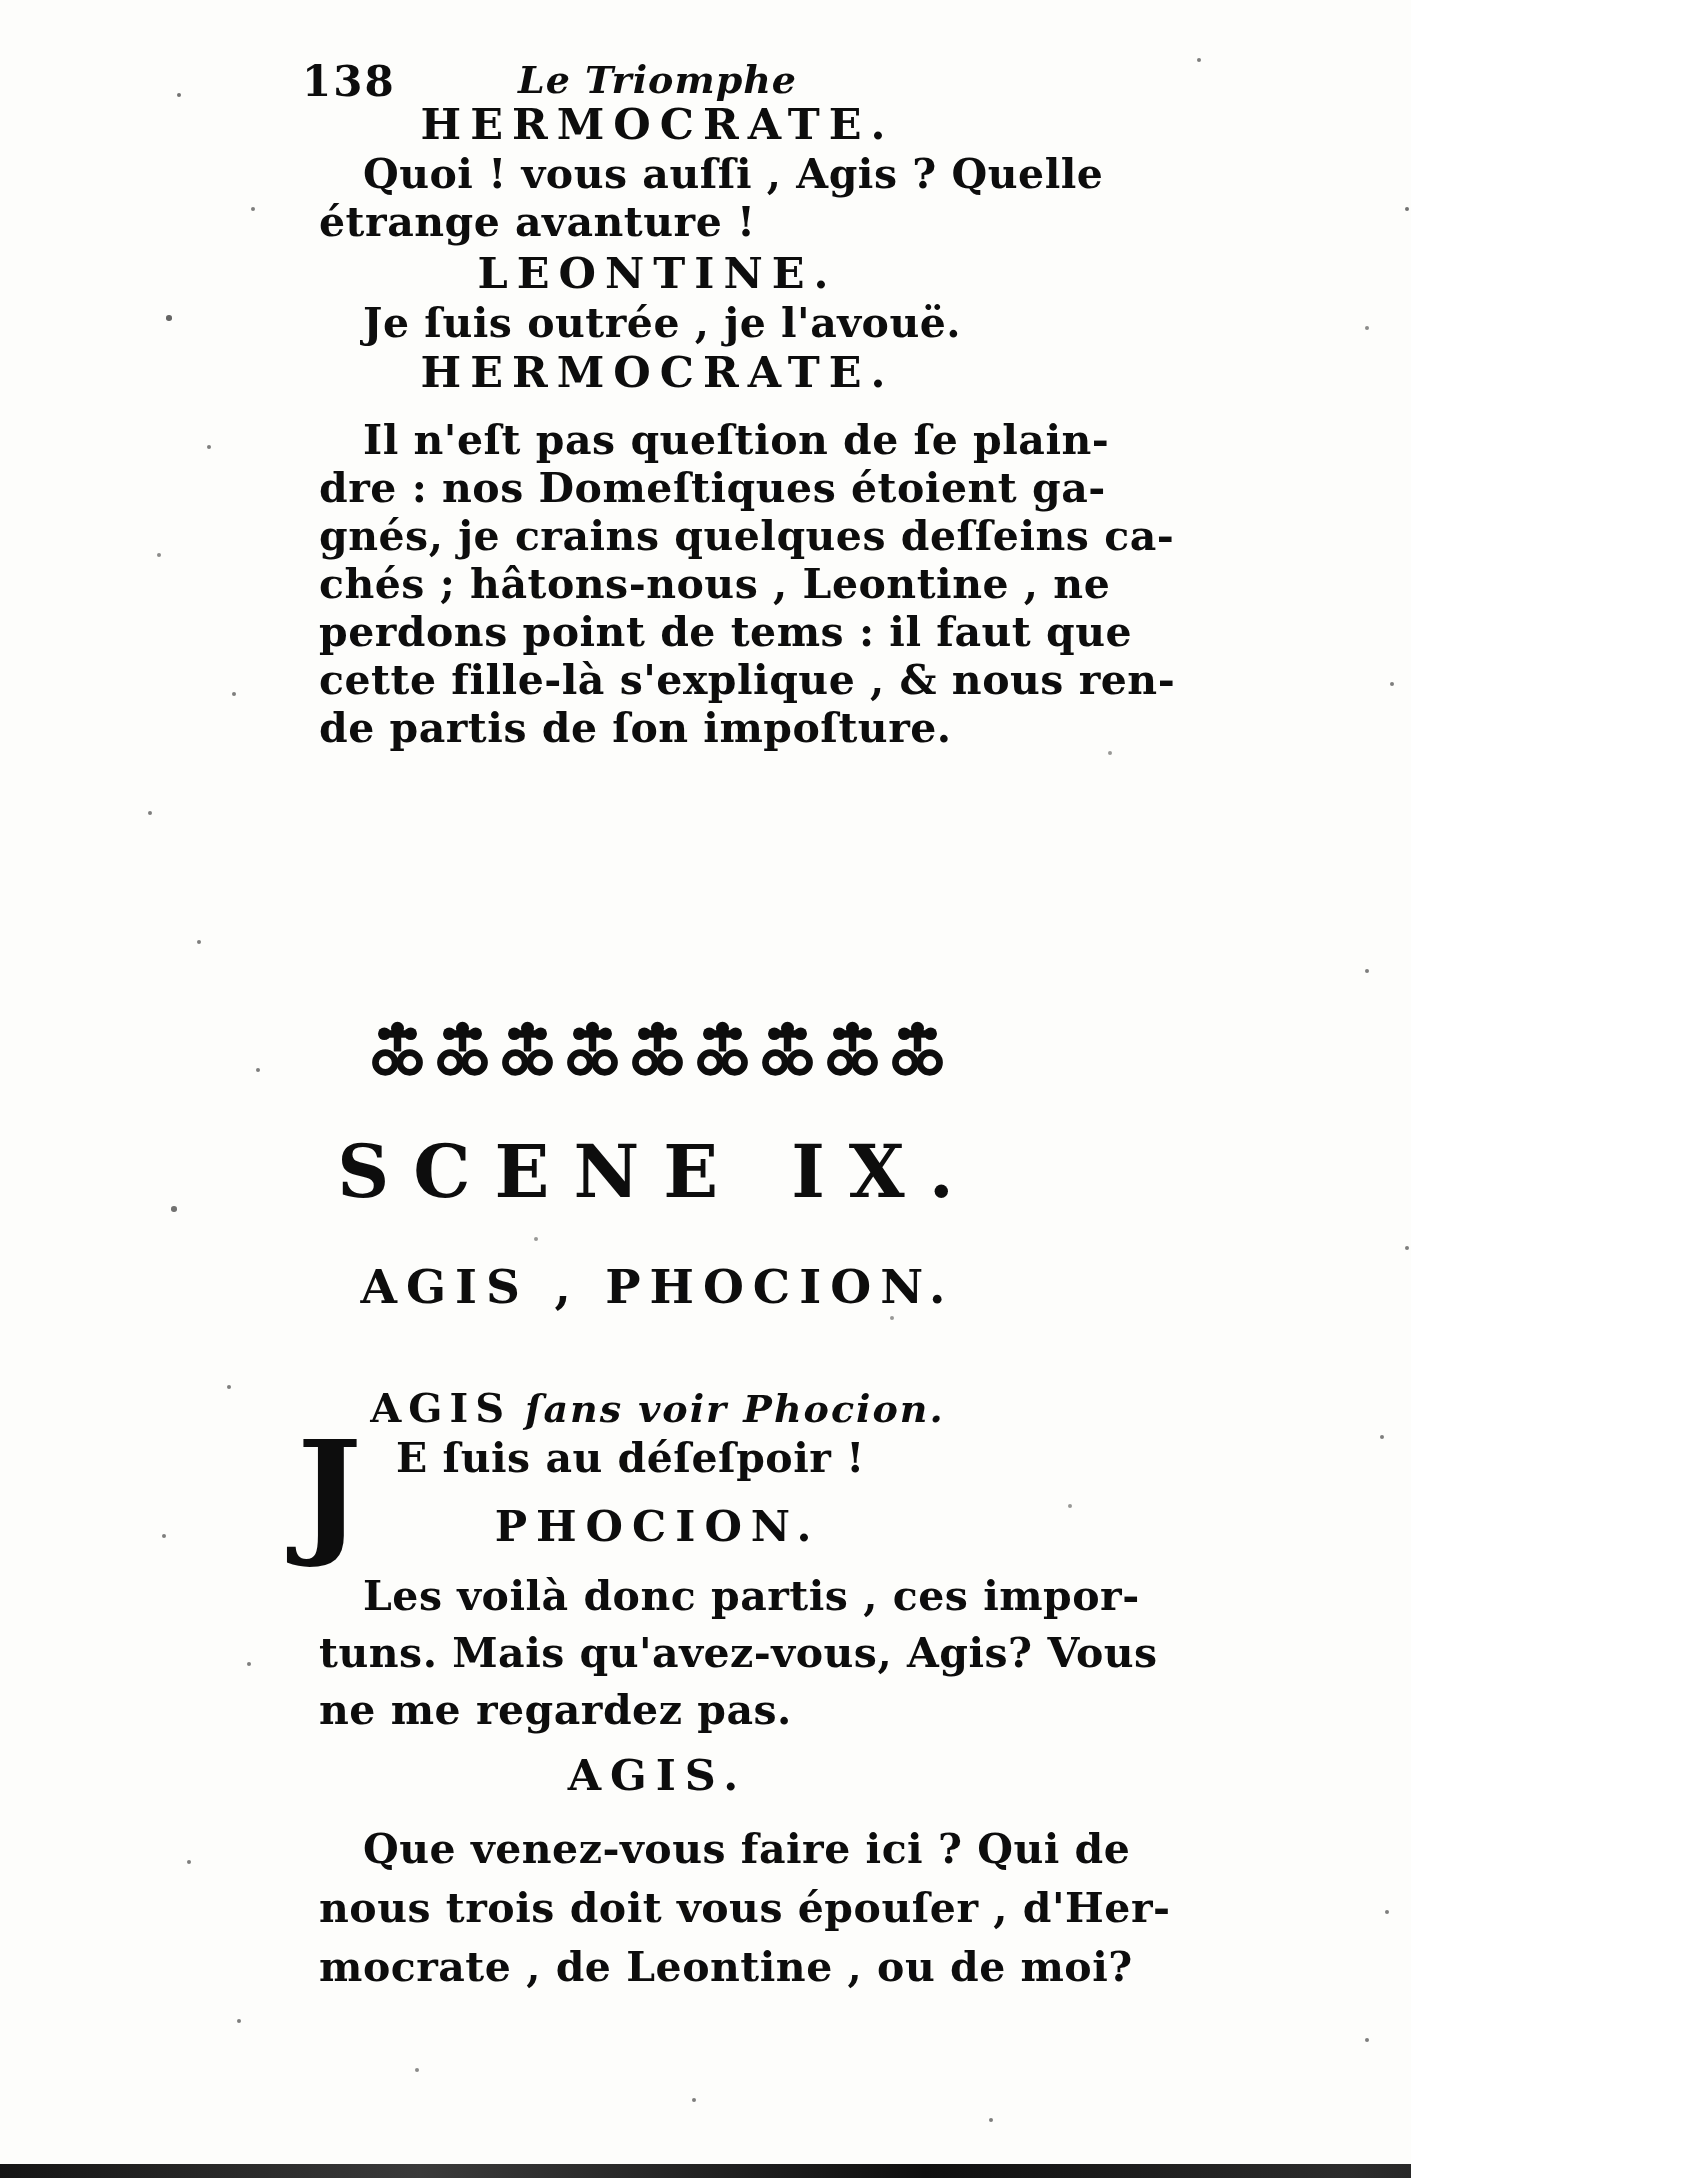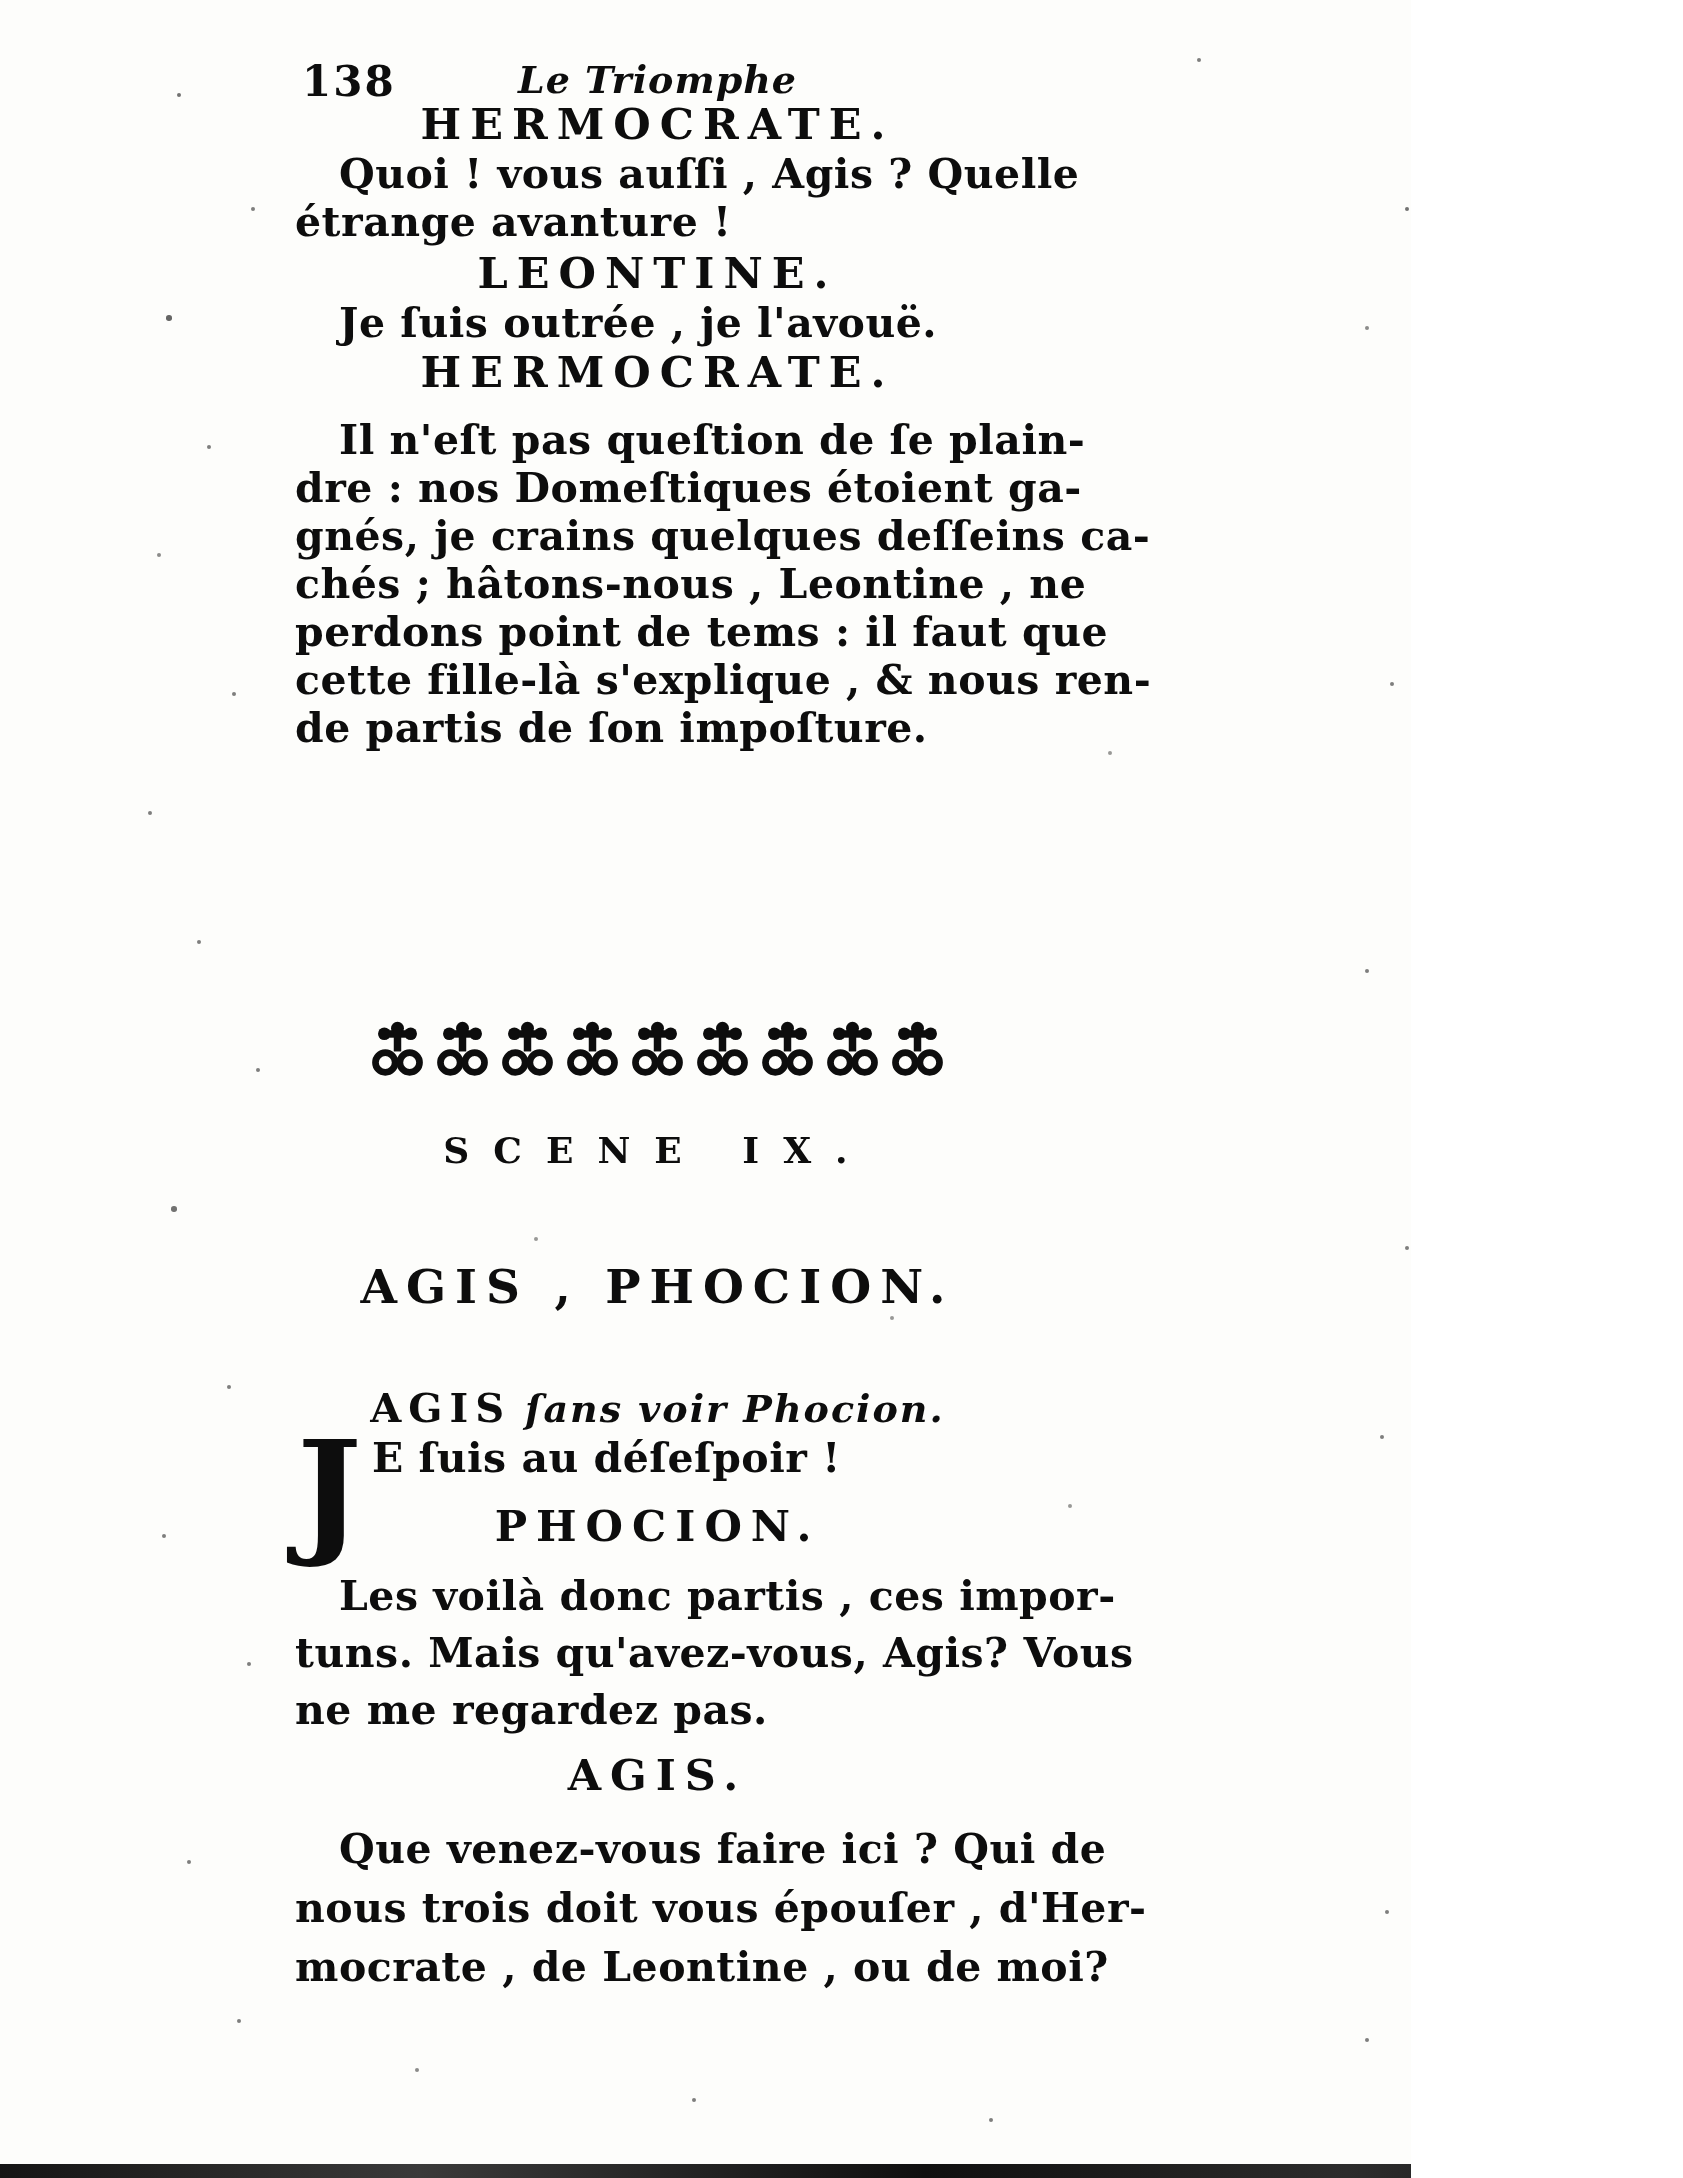--- a/index.html
+++ b/index.html
@@ -9,35 +9,35 @@
   }
   .page{
     position:relative;width:1411px;height:2178px;overflow:hidden;
     background:#fdfdfb;color:#0d0d0d;
   }
   
   .col{position:absolute;left:295px;width:725px;}
   .center{text-align:center;}
   .body-line{
     font-size:41px;line-height:48px;font-weight:700;
-    letter-spacing:0.5px;white-space:nowrap;
+    letter-spacing:0.5px;white-space:nowrap;margin-left:24px;
   }
   .indent{padding-left:44px;}
   .speaker{
     font-size:43px;font-weight:700;letter-spacing:9px;white-space:nowrap;
   }
   .running-title{
     font-size:38px;font-style:italic;font-weight:700;letter-spacing:1px;
   }
   .page-number{
     position:absolute;left:302px;top:57px;
     font-size:42px;font-weight:700;letter-spacing:2px;
   }
   .scene-title{
-    font-size:36px;font-weight:700;letter-spacing:24px;white-space:nowrap;
+    font-size:72px;font-weight:700;letter-spacing:24px;white-space:nowrap;
   }
   .scene-chars{
     font-size:47px;font-weight:700;letter-spacing:9px;white-space:nowrap;
   }
   .stage-line{font-size:40px;font-weight:700;white-space:nowrap;}
   .stage-line .sd{font-style:italic;font-size:38px;letter-spacing:2px;}
   .stage-line .sp{letter-spacing:7px;}
   .dropcap{
     position:absolute;left:297px;top:1422px;
     font-size:137px;line-height:1;font-weight:700;

